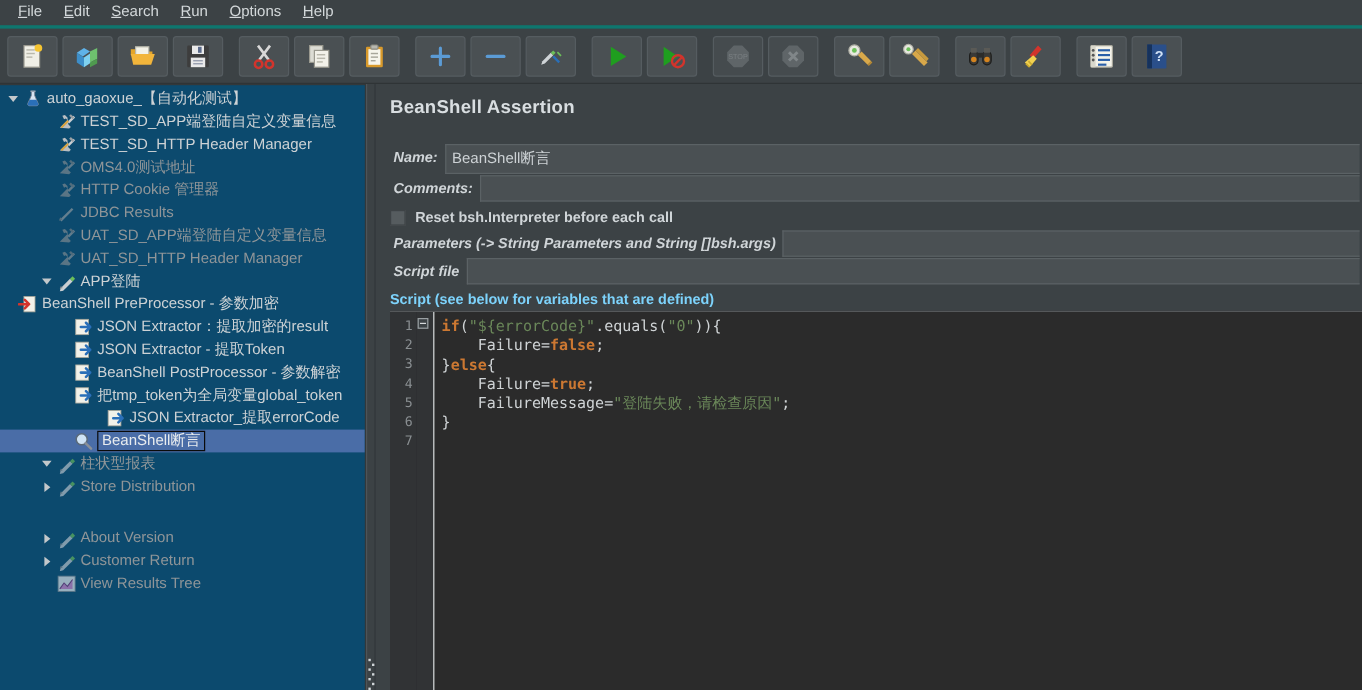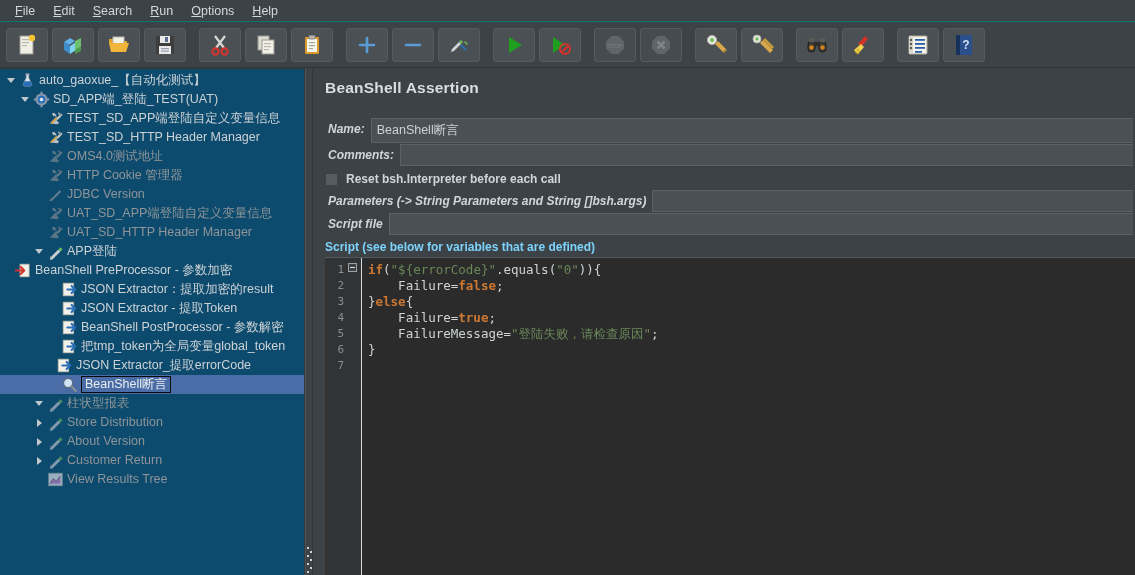--- a/index.html
+++ b/index.html
@@ -23,24 +23,24 @@
     background: #3c4245;
     display: flex;
     flex-direction: column;
   }
 
   
   .menubar {
     height: 21px;
     background: #3c4245;
     display: flex;
-    align-items: flex-end;
+    align-items: flex-start;
     padding-left: 6px;
     flex: 0 0 auto;
-    border-bottom: 1px solid #0f766e;
+    border-bottom: 3px solid #0f766e;
   }
   .menu-item {
     padding: 2px 9px 3px 9px;
     font-size: 12.5px;
     color: #d3d8da;
     cursor: default;
     line-height: 14px;
   }
   .menu-item u { text-decoration: underline; }
 
@@ -540,39 +540,20 @@
             </span>
             <span class="ticon">
               <svg class="tb-ico" width="17" height="17" viewBox="0 0 24 24" xmlns="http://www.w3.org/2000/svg">
                 <path d="M10 3h4v5l4 9a2 2 0 0 1-1.8 3H7.8A2 2 0 0 1 6 17l4-9z" fill="#d8e4f2" stroke="#6f7b8a"></path>
                 <path d="M8 13h8l2 4a2 2 0 0 1-1.8 3H7.8A2 2 0 0 1 6 17z" fill="#2a6fb8"></path>
                 <rect x="9" y="2" width="6" height="1.8" fill="#9aa6b4"></rect>
               </svg>
             </span>
             <span class="tlabel">auto_gaoxue_【自动化测试】</span>
           </div>
-          <div class="trow" style="padding-left: 18px;">
-            <span class="toggle">
-              <i class="tri open"></i>
-            </span>
-            <span class="ticon">
-              <svg class="tb-ico" width="17" height="17" viewBox="0 0 24 24" xmlns="http://www.w3.org/2000/svg">
-                <circle cx="12" cy="12" r="8.5" fill="#8d9aa8"></circle>
-                <circle cx="12" cy="12" r="5.5" fill="#2a6fb8"></circle>
-                <circle cx="12" cy="12" r="2.6" fill="#d9e4f0"></circle>
-                <g fill="#8d9aa8">
-                  <rect x="10.6" y="1" width="2.8" height="4"></rect>
-                  <rect x="10.6" y="19" width="2.8" height="4"></rect>
-                  <rect x="1" y="10.6" width="4" height="2.8"></rect>
-                  <rect x="19" y="10.6" width="4" height="2.8"></rect>
-                </g>
-              </svg>
-            </span>
-            <span class="tlabel">SD_APP端_登陆_TEST(UAT)</span>
-          </div>
           <div class="trow" style="padding-left: 32px;">
             <span class="toggle"></span>
             <span class="ticon">
               <svg class="tb-ico" width="17" height="17" viewBox="0 0 24 24" xmlns="http://www.w3.org/2000/svg">
                 <path d="M4 19l9-9-2-2-2 1-2-4 3-1 3 3 1 8 3 3-2 2z" fill="#b9bec2"></path>
                 <path d="M20 5l-7 7 2 2 7-7z" fill="#c9ced2"></path>
                 <path d="M5 18l8-8 1.6 1.6-8 8z" fill="#d9a23a"></path>
                 <path d="M17 3l4 4-2 2-4-4z" fill="#9aa0a4"></path>
               </svg>
             </span>
@@ -613,21 +594,21 @@
             <span class="tlabel">HTTP Cookie 管理器</span>
           </div>
           <div class="trow dim" style="padding-left: 32px;">
             <span class="toggle"></span>
             <span class="ticon" style="opacity: 0.62;">
               <svg class="tb-ico" width="17" height="17" viewBox="0 0 24 24" xmlns="http://www.w3.org/2000/svg">
                 <path d="M4 20l14-14 2 2-14 14z" fill="#9aa0a4"></path>
                 <path d="M3 21l1.5-4 2.5 2.5z" fill="#7c8286"></path>
               </svg>
             </span>
-            <span class="tlabel">JDBC Version</span>
+            <span class="tlabel">JDBC Results</span>
           </div>
           <div class="trow dim" style="padding-left: 32px;">
             <span class="toggle"></span>
             <span class="ticon" style="opacity: 0.62;">
               <svg class="tb-ico" width="17" height="17" viewBox="0 0 24 24" xmlns="http://www.w3.org/2000/svg">
                 <path d="M4 19l9-9-2-2-2 1-2-4 3-1 3 3 1 8 3 3-2 2z" fill="#8a9094"></path>
                 <path d="M20 5l-7 7 2 2 7-7z" fill="#949a9e"></path>
                 <path d="M17 3l4 4-2 2-4-4z" fill="#7c8286"></path>
               </svg>
             </span>
@@ -700,21 +681,21 @@
           <div class="trow" style="padding-left: 46px;">
             <span class="toggle"></span>
             <span class="ticon">
               <svg class="tb-ico" width="17" height="17" viewBox="0 0 24 24" xmlns="http://www.w3.org/2000/svg">
                 <rect x="3" y="3" width="15" height="18" fill="#f2f1e9" stroke="#a8a79b"></rect>
                 <path d="M9 12h11M15 7l5 5-5 5" stroke="#2a6fb8" stroke-width="3" fill="none" stroke-linecap="round" stroke-linejoin="round"></path>
               </svg>
             </span>
             <span class="tlabel">把tmp_token为全局变量global_token</span>
           </div>
-          <div class="trow" style="padding-left: 41px;">
+          <div class="trow" style="padding-left: 73px;">
             <span class="toggle"></span>
             <span class="ticon">
               <svg class="tb-ico" width="17" height="17" viewBox="0 0 24 24" xmlns="http://www.w3.org/2000/svg">
                 <rect x="3" y="3" width="15" height="18" fill="#f2f1e9" stroke="#a8a79b"></rect>
                 <path d="M9 12h11M15 7l5 5-5 5" stroke="#2a6fb8" stroke-width="3" fill="none" stroke-linecap="round" stroke-linejoin="round"></path>
               </svg>
             </span>
             <span class="tlabel">JSON Extractor_提取errorCode</span>
           </div>
           <div class="trow sel" style="padding-left: 46px;">
@@ -746,21 +727,21 @@
             </span>
             <span class="ticon" style="opacity: 0.62;">
               <svg class="tb-ico" width="17" height="17" viewBox="0 0 24 24" xmlns="http://www.w3.org/2000/svg">
                 <path d="M5 20l11-11 3 3-11 11-4 1z" fill="#c9ced2"></path>
                 <path d="M16 9l3 3 3-3-3-3z" fill="#6bbf59"></path>
                 <path d="M4 21l1.3-3.5 2.2 2.2z" fill="#8e9498"></path>
               </svg>
             </span>
             <span class="tlabel">Store Distribution</span>
           </div>
-          <div class="trow dim" style="padding-left: 32px;">
+          <div class="trow dim" style="padding-left: 32px; margin-top: 24px;">
             <span class="toggle">
               <i class="tri"></i>
             </span>
             <span class="ticon" style="opacity: 0.62;">
               <svg class="tb-ico" width="17" height="17" viewBox="0 0 24 24" xmlns="http://www.w3.org/2000/svg">
                 <path d="M5 20l11-11 3 3-11 11-4 1z" fill="#c9ced2"></path>
                 <path d="M16 9l3 3 3-3-3-3z" fill="#6bbf59"></path>
                 <path d="M4 21l1.3-3.5 2.2 2.2z" fill="#8e9498"></path>
               </svg>
             </span>

